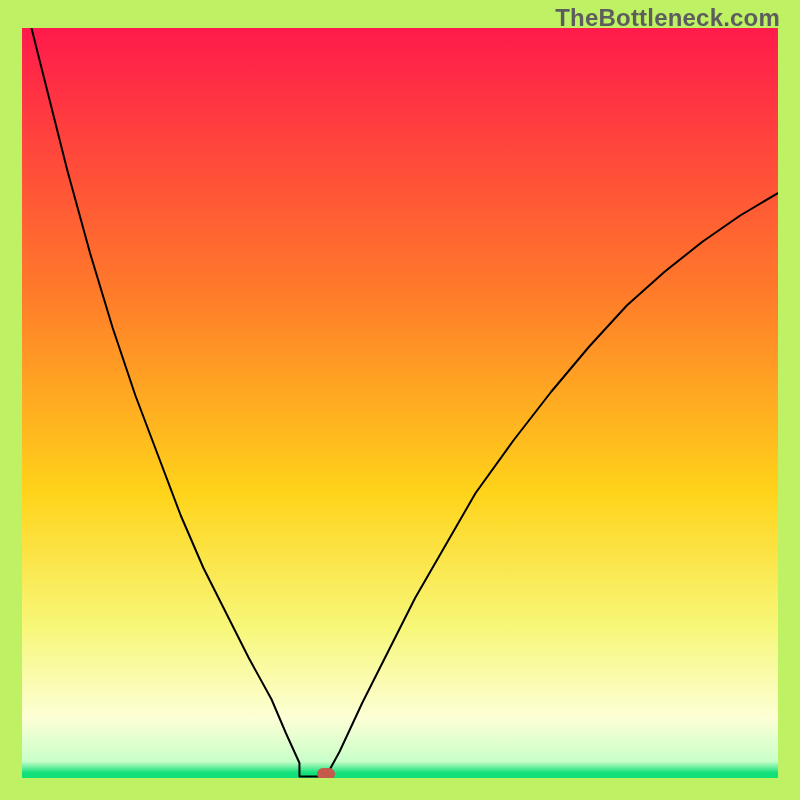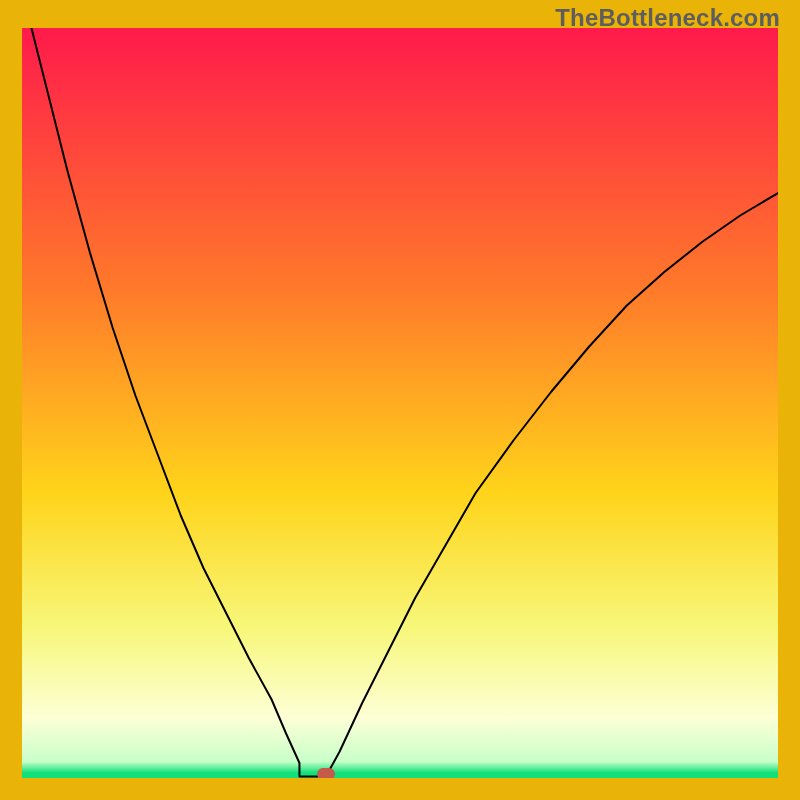--- a/index.html
+++ b/index.html
@@ -1,21 +1,21 @@
 <!DOCTYPE html>
 <html><head>
 <meta charset="utf-8">
 <style>
   * { margin: 0; padding: 0; box-sizing: border-box; }
   html, body { width: 800px; height: 800px; overflow: hidden; background: #000; }
   .frame {
     position: relative;
     width: 800px;
     height: 800px;
-    background: #eab308;
+    background: #bef264;
   }
   .watermark {
     position: absolute;
     top: 4px;
     right: 20px;
     font-family: Arial, Helvetica, sans-serif;
     font-size: 24px;
     font-weight: 600;
     color: #5d5d5d;
     letter-spacing: 0.2px;

